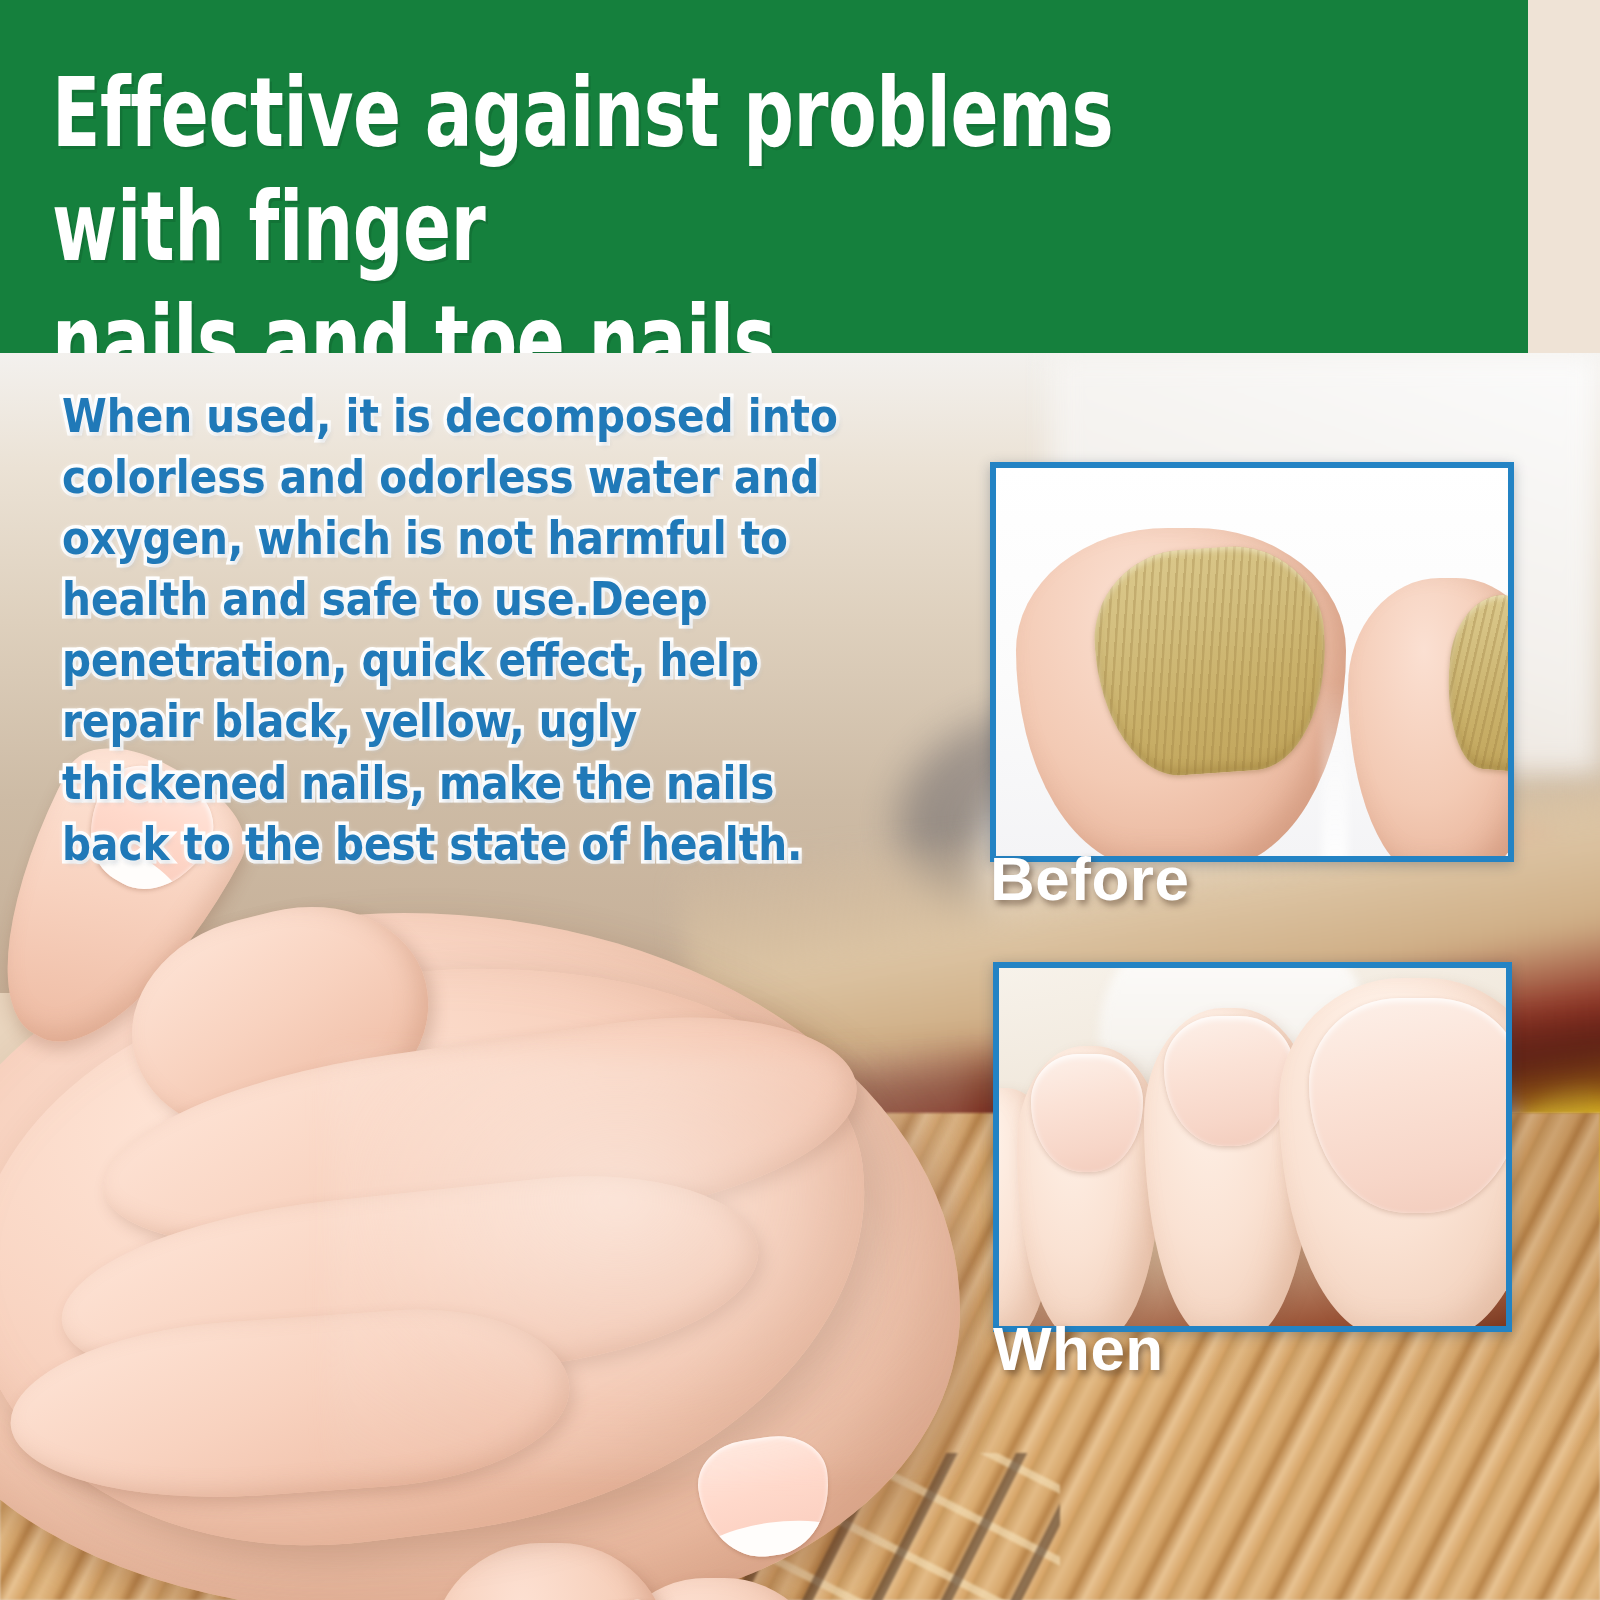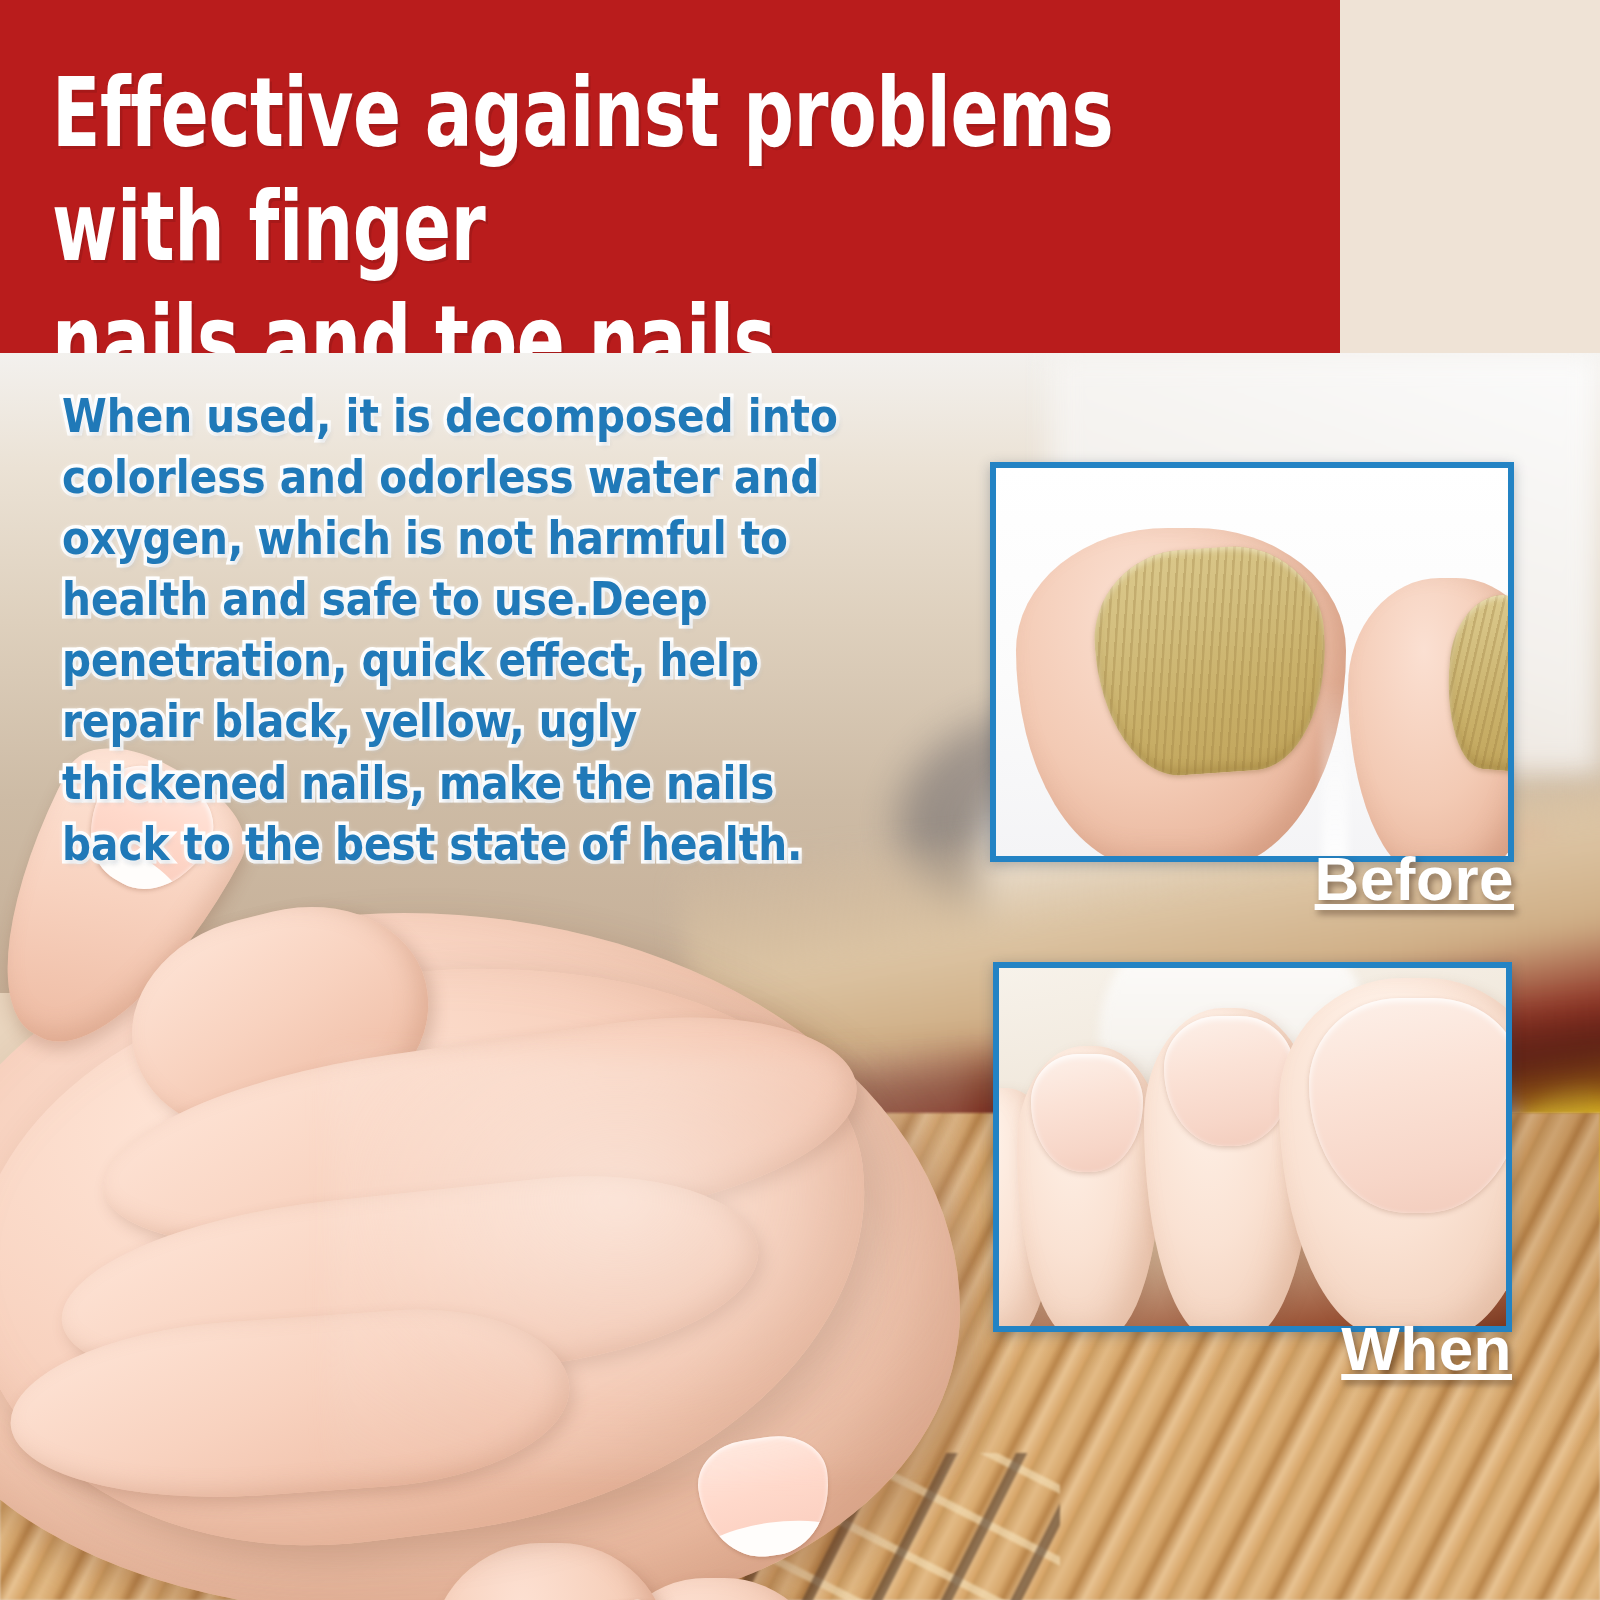--- a/index.html
+++ b/index.html
@@ -19,23 +19,23 @@
     width: 1600px;
     height: 1600px;
     overflow: hidden;
     background: #efe3d6;
   }
 
   
   #header-banner {
     position: absolute;
     left: 0; top: 0;
-    width: 1340px;
+    width: 1528px;
     height: 353px;
-    background: #b91c1c;
+    background: #15803d;
     z-index: 40;
     overflow: hidden;
   }
   #headline {
     position: absolute;
     left: 52px;
     top: 56px;
     width: 1510px;
     color: #ffffff;
     font-family: "Liberation Sans Narrow", "DejaVu Sans Condensed", "Liberation Sans", sans-serif;
@@ -273,22 +273,21 @@
   .ba-label {
     position: absolute;
     z-index: 36;
     color: #ffffff;
     font-family: "Liberation Sans", sans-serif;
     font-weight: 700;
     font-size: 62px;
     line-height: 1;
     letter-spacing: 0.5px;
     text-shadow: 3px 4px 7px rgba(70,45,30,0.55);
-    text-align: right;
-    text-decoration: underline;
+    text-align: left;
   }
 
   
   #panel-before { left: 990px; top: 462px; width: 524px; height: 400px; }
   #before-bg {
     position: absolute; left: 0; top: 0; width: 100%; height: 100%;
     background: linear-gradient(180deg, #ffffff 0%, #fbfbfb 55%, #f4f4f6 100%);
   }
   .sick-toe {
     position: absolute;

